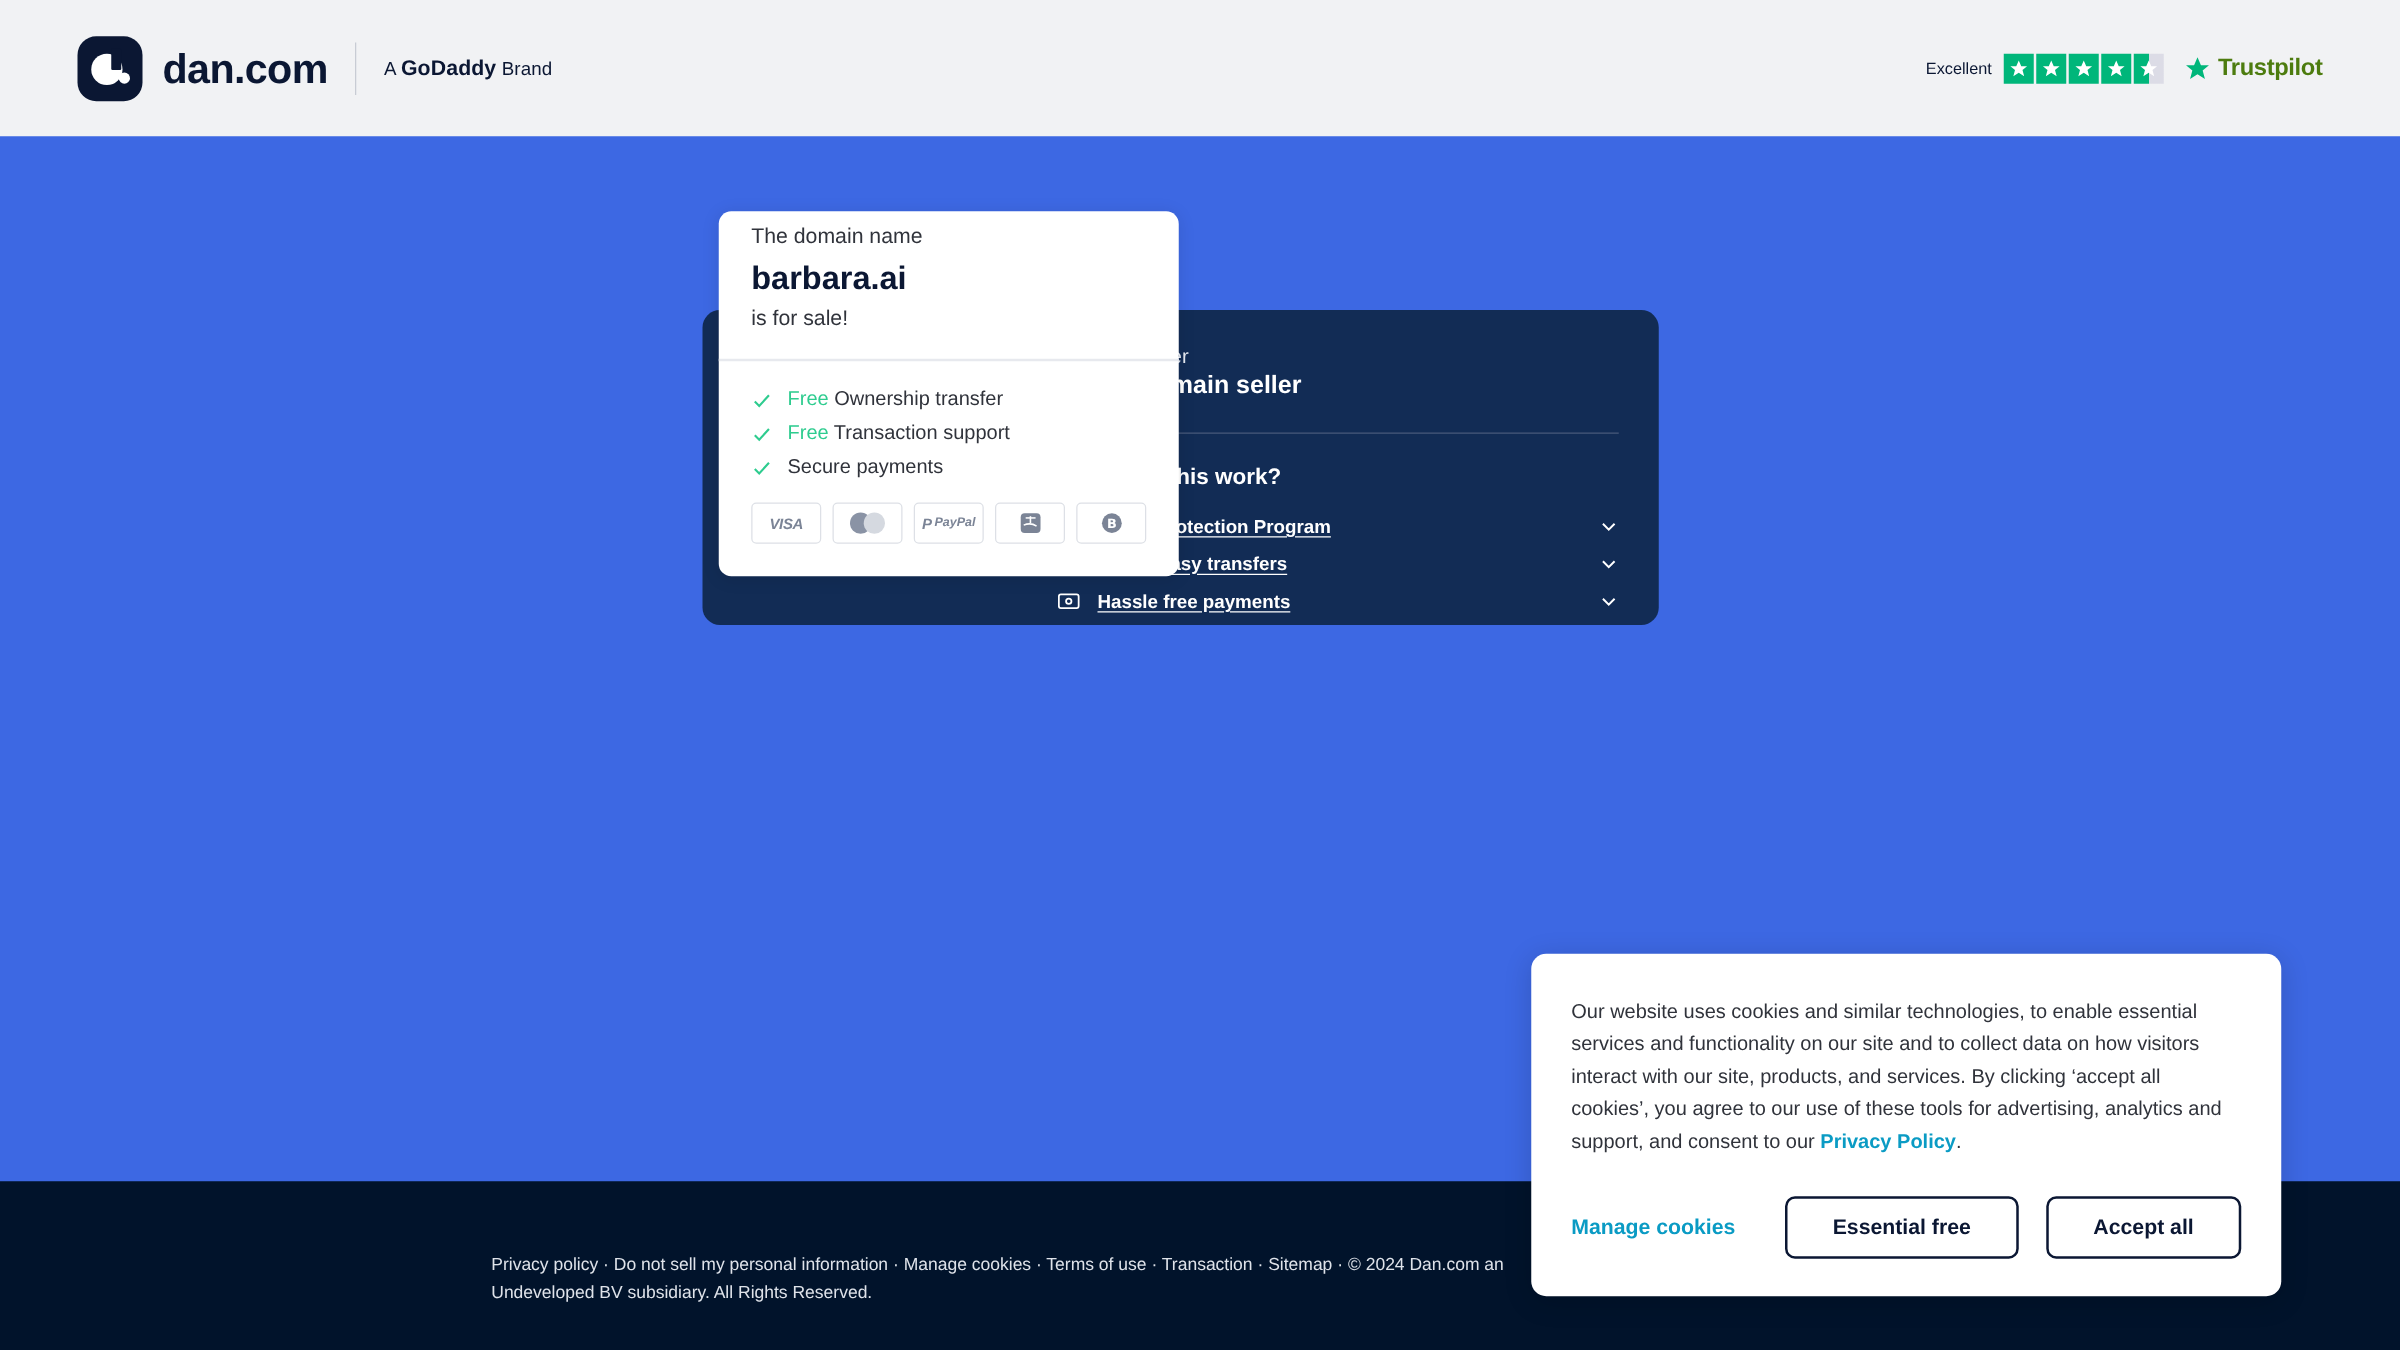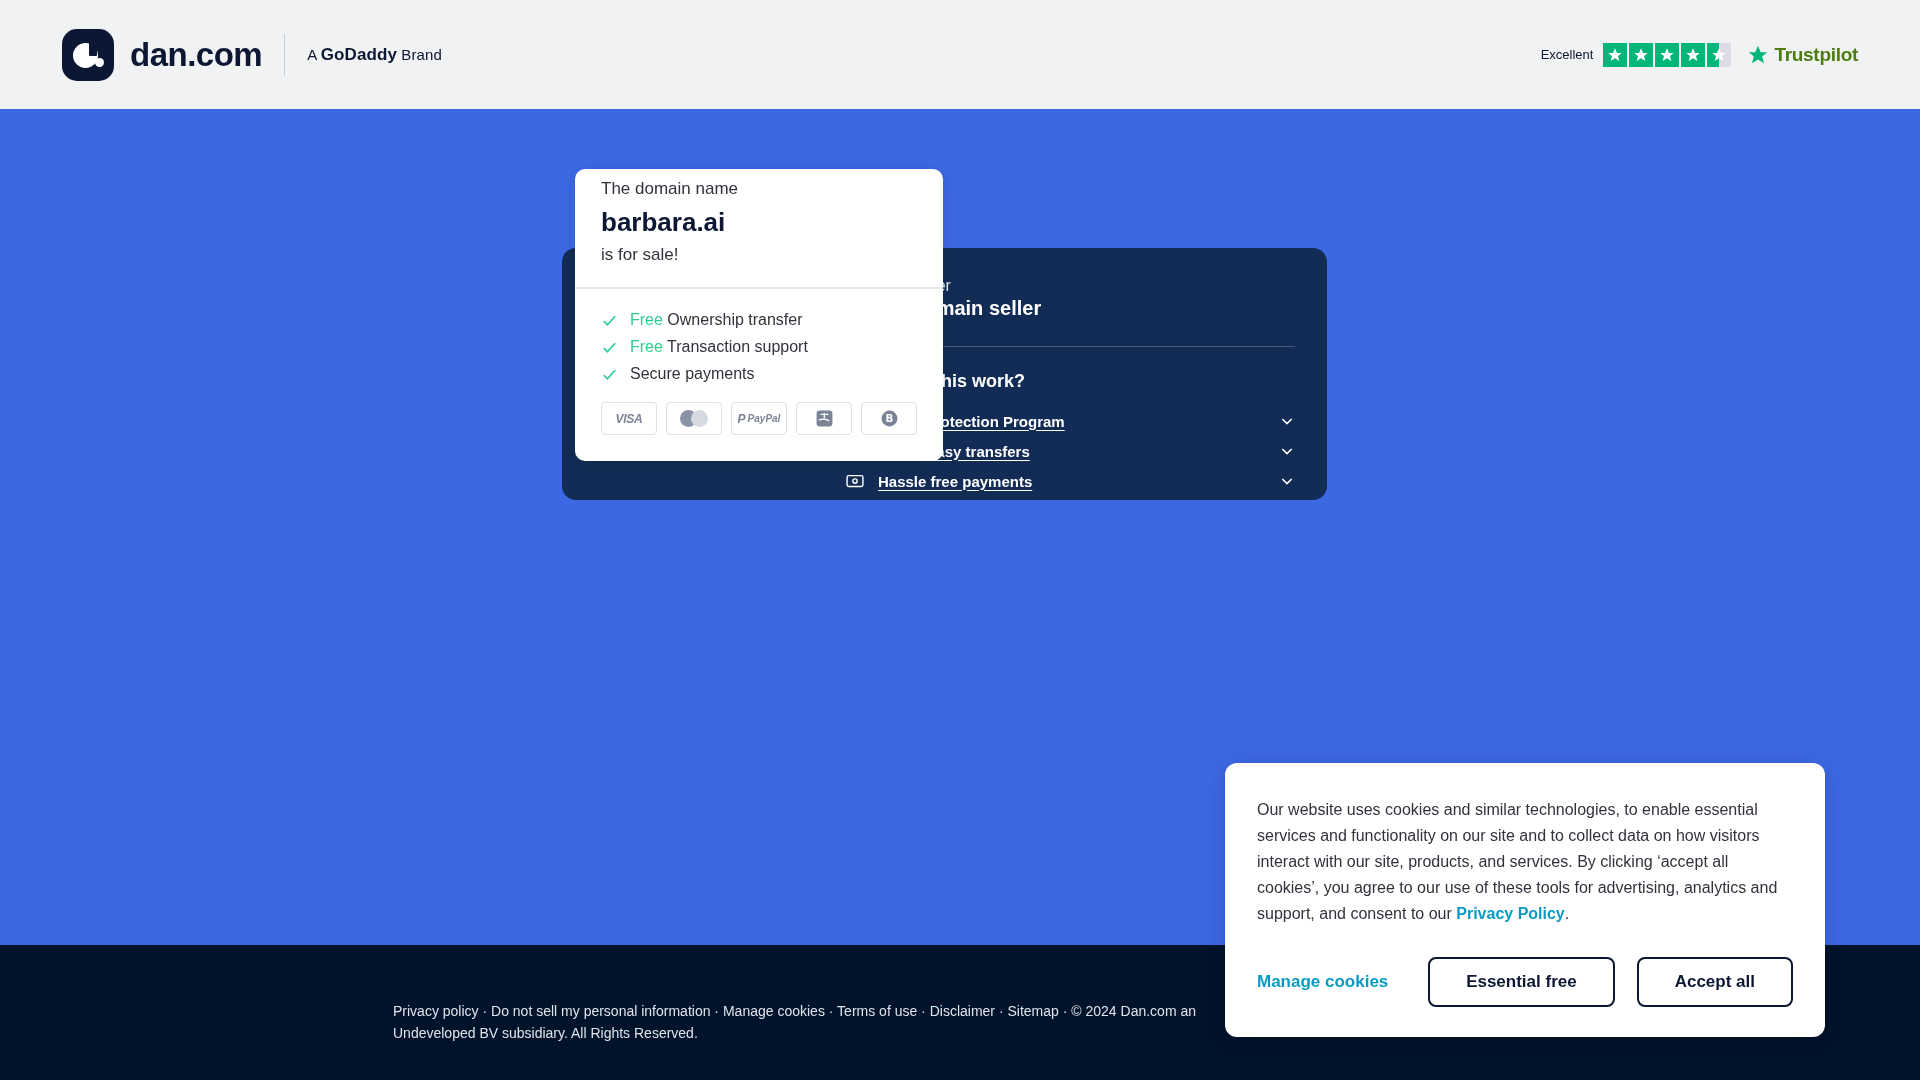--- a/index.html
+++ b/index.html
@@ -335,21 +335,21 @@
               <text x="12" y="17" font-size="13" font-weight="bold" fill="#fff" text-anchor="middle" font-family="DejaVu Sans">B</text>
             </svg>
         </div>
       </div>
     </div>
   </div>
 </div>
 
 <div class="footer">
   <div class="footer-text">
-    <a href="#">Privacy policy</a><span> · </span><a href="#">Do not sell my personal information</a><span> · </span><a href="#">Manage cookies</a><span> · </span><a href="#">Terms of use</a><span> · </span><a href="#">Disclaimer</a><span> · </span><a href="#">Sitemap</a><span> · </span><span>© 2024 Dan.com an Undeveloped BV subsidiary. All Rights Reserved.</span>
+    <a href="#">Privacy policy</a><span> · </span><a href="#">Do not sell my personal information</a><span> · </span><a href="#">Manage cookies</a><span> · </span><a href="#">Terms of use</a><span> · </span><a href="#">Transaction</a><span> · </span><a href="#">Sitemap</a><span> · </span><span>© 2024 Dan.com an Undeveloped BV subsidiary. All Rights Reserved.</span>
   </div>
 </div>
 
 <div class="cookie">
   <p><span>Our website uses cookies and similar technologies, to enable essential services and functionality on our site and to collect data on how visitors interact with our site, products, and services. By clicking ‘accept all cookies’, you agree to our use of these tools for advertising, analytics and support, and consent to our </span><a href="#">Privacy Policy</a><span>.</span></p>
   <div class="cookie-actions">
     <button class="manage">Manage cookies</button>
     <button class="cbtn">Essential free</button>
     <button class="cbtn">Accept all</button>
   </div>

